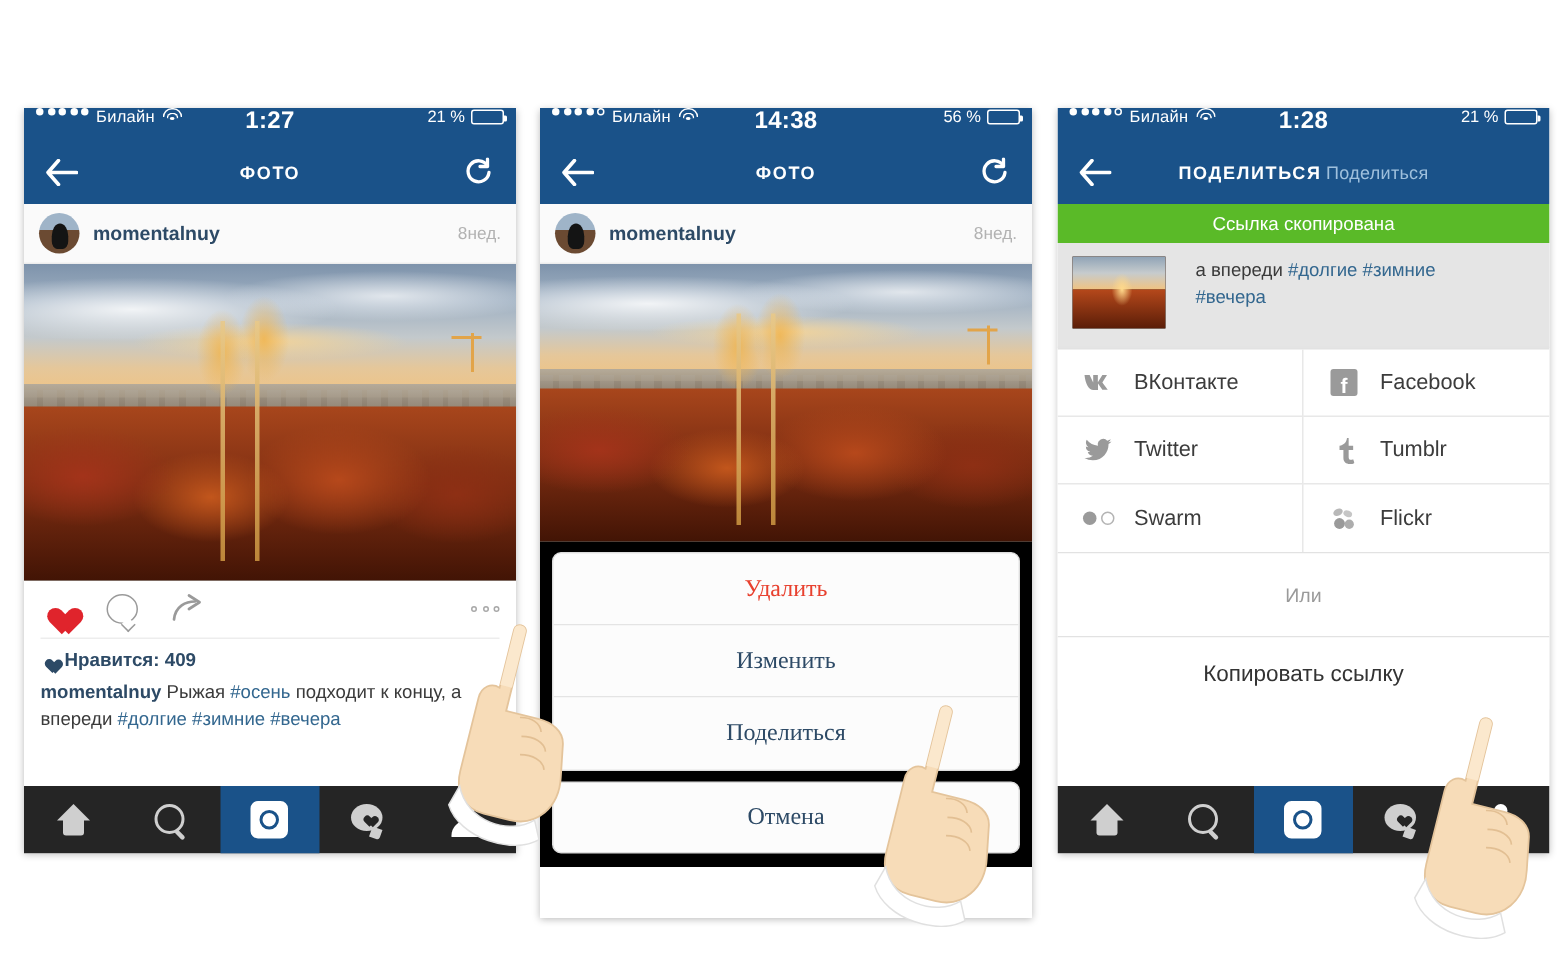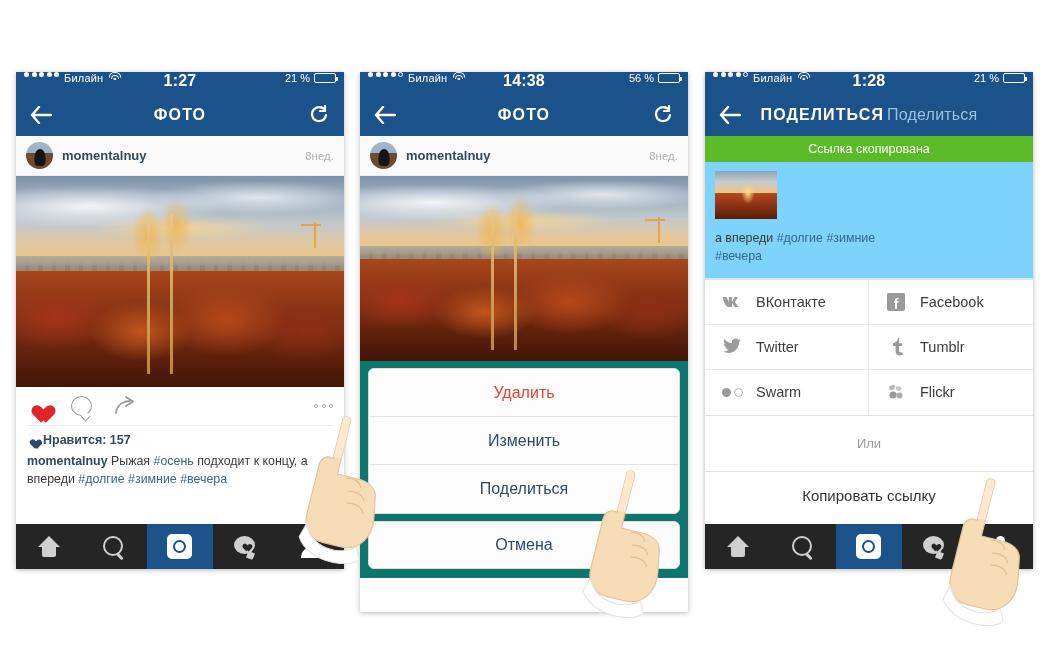--- a/index.html
+++ b/index.html
@@ -50,21 +50,21 @@
   .sb-fill { height: 100%; background: #fff; }
 
   
   .navbar {
     height: 42px; background: #1a5289; color: #fff;
     display: flex; align-items: center; padding: 0 12px; position: relative;
   }
   .nav-back { width: 26px; height: 26px; display: flex; align-items: center; justify-content: center; cursor: pointer; }
   .nav-title {
     position: absolute; left: 0; right: 0; text-align: center;
-    font-size: 16px; font-weight: bold; letter-spacing: 1.1px; pointer-events: none;
+    font-size: 12px; font-weight: bold; letter-spacing: 1.1px; pointer-events: none;
   }
   .nav-title .ghost { font-weight: normal; color: #9fc0dd; letter-spacing: .2px; margin-left: 3px; }
   .nav-refresh { margin-left: auto; width: 26px; height: 26px; display: flex; align-items: center; justify-content: center; cursor: pointer; }
 
   
   .post-head { height: 40px; background: #fafafa; display: flex; align-items: center; padding: 0 10px; border-bottom: 1px solid #ededed; }
   .avatar { width: 27px; height: 27px; border-radius: 50%; overflow: hidden; position: relative; flex: none;
             background: linear-gradient(#9fb4c8 0 42%, #6b4a32 42% 100%); }
   .avatar::after { content:""; position:absolute; left:50%; top:26%; transform:translateX(-50%);
             width:11px; height:17px; background:#141414; border-radius: 50% 50% 32% 32%; }
@@ -173,33 +173,33 @@
   .heartbub-ico b::before, .heartbub-ico b::after {
     content:""; position:absolute; top:0; width:4.5px; height:7px; background:#252525; border-radius: 5px 5px 0 0; }
   .heartbub-ico b::before { left:4.5px; transform: rotate(45deg); transform-origin: 0 100%; }
   .heartbub-ico b::after  { left:4.5px; transform: rotate(-45deg); transform-origin: 100% 100%; }
   .person-ico { width: 22px; height: 22px; position: relative; }
   .person-ico::before { content:""; position:absolute; left:6.5px; top:0; width:9px; height:9px; border-radius:50%; background:#fff; }
   .person-ico::after { content:""; position:absolute; left:1px; top:11px; width:20px; height:11px;
     background:#fff; border-radius: 10px 10px 0 0; }
 
   
-  .sheet { padding: 7px 8px 9px; background: #0f766e; }
+  .sheet { padding: 7px 8px 9px; background: #000000; font-family: Liberation Serif, serif; }
   .sheet-group { background:#fcfcfc; border:1px solid #dddddd; border-radius: 6px; overflow:hidden; }
   .sheet-item { height: 48px; display:flex; align-items:center; justify-content:center;
     font-size: 16px; color:#2d4a66; border-bottom:1px solid #e4e4e4; cursor:pointer; background:#fcfcfc; }
   .sheet-item:last-child { border-bottom: none; }
   .sheet-item.danger { color: #e8412f; }
   .sheet-cancel { margin-top: 7px; height: 48px; background:#fcfcfc; border:1px solid #dddddd; border-radius: 6px;
     display:flex; align-items:center; justify-content:center; font-size:16px; color:#2d4a66; cursor:pointer; }
 
   
   .toast { height: 26px; background:#5aba28; color:#fff; display:flex; align-items:center; justify-content:center;
     font-size: 12.5px; }
-  .preview { display:flex; gap: 10px; padding: 9px 10px 12px; background:#7dd3fc; border-bottom: 1px solid #e4e4e4; flex-direction: column; }
+  .preview { display:flex; gap: 20px; padding: 9px 10px 12px; background:#e5e5e5; border-bottom: 1px solid #e4e4e4; }
   .preview-thumb { width: 62px; height: 48px; flex:none; overflow:hidden; position:relative; background:#2b1508; }
   .preview-thumb .sky { position:absolute; left:0; right:0; top:0; height:45%;
     background: linear-gradient(#8fa3b6 0%, #c6cbcd 50%, #f0c382 100%); }
   .preview-thumb .trees { position:absolute; left:0; right:0; top:45%; bottom:0;
     background: linear-gradient(#b5481b, #5a1d08); }
   .preview-thumb .glow { position:absolute; left:42%; top:22%; width:14px; height:22px;
     background: radial-gradient(#ffda8c, rgba(255,218,140,0) 70%); }
   .preview-text { font-size: 12.4px; line-height: 1.45; color:#3a3a3a; padding-top:1px; }
   .preview-text .tag { color:#33678f; }
   .share-grid { display:grid; grid-template-columns: 1fr 1fr; background:#fff;
@@ -301,21 +301,21 @@
           <span></span>
           <span></span>
           <span></span>
         </span>
     </div>
 
     <div class="divider"></div>
 
     <div class="likes">
       <span class="mini-heart"></span>
-      <span>Нравится: 157</span>
+      <span>Нравится: 409</span>
     </div>
 
     <div class="caption">
       <span class="user">momentalnuy</span><span> Рыжая </span><span class="tag">#осень</span><span> подходит к концу, а впереди </span><span class="tag">#долгие</span> <span class="tag">#зимние</span> <span class="tag">#вечера</span>
     </div>
 
     <div class="tabbar" style="position:absolute;left:0;right:0;bottom:0;">
       <span class="tab">
           <span class="home-ico"></span>
         </span>

